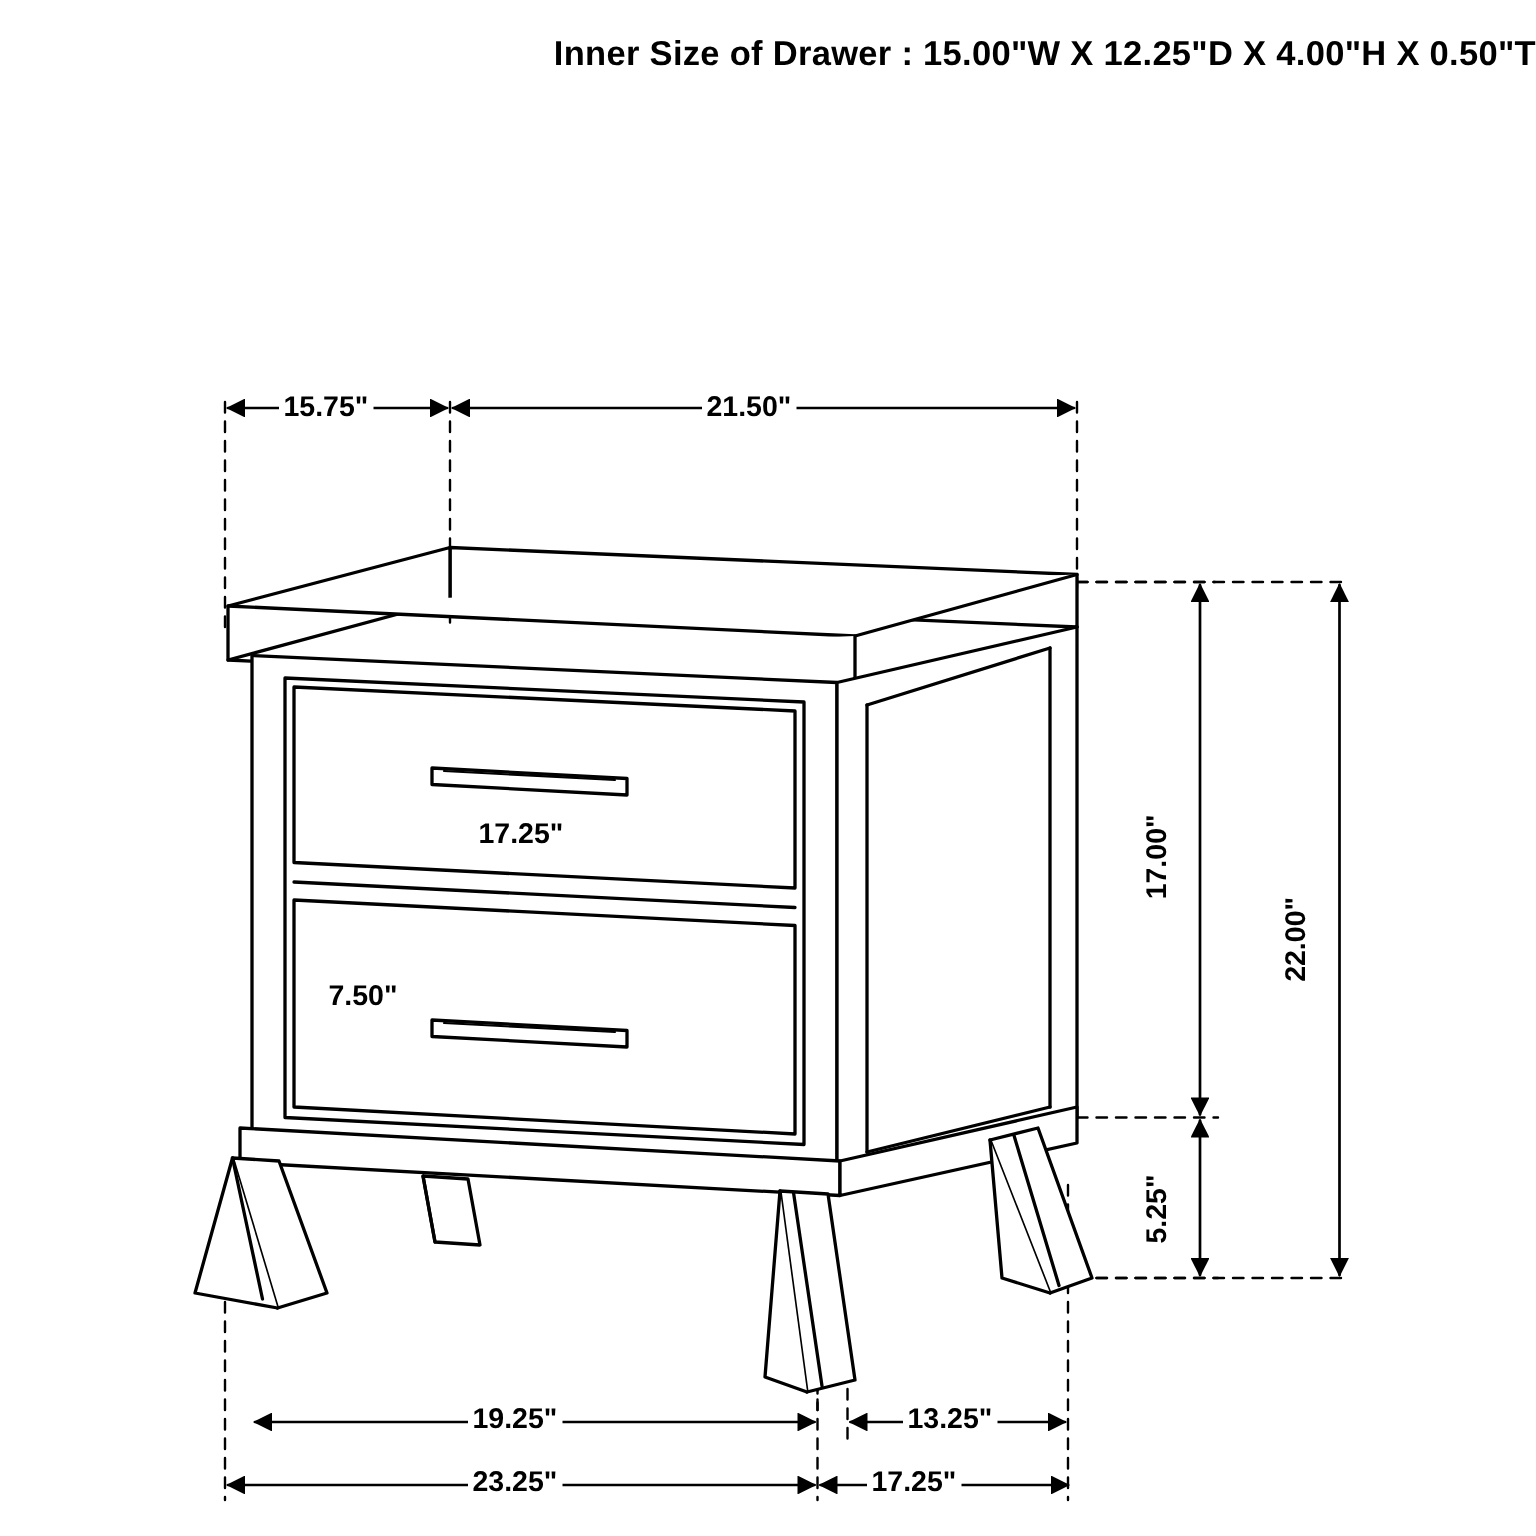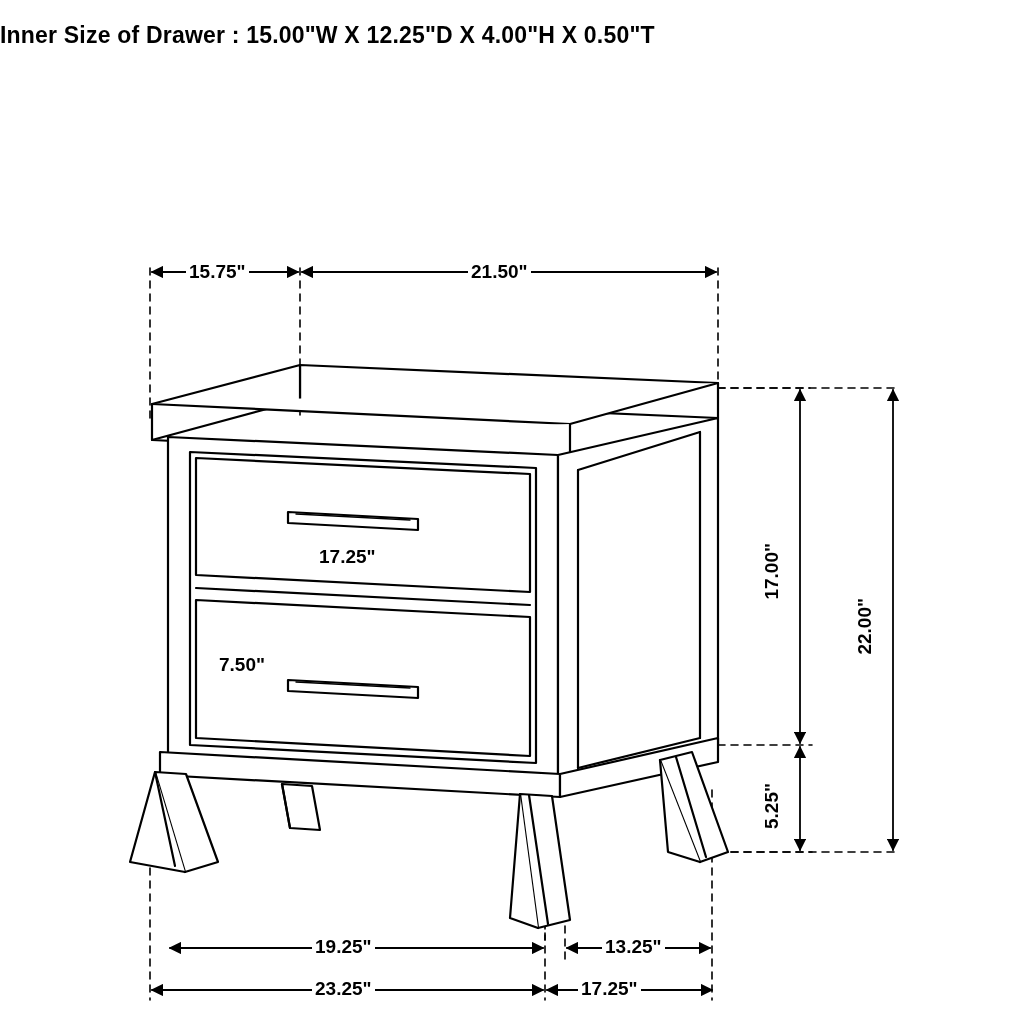--- a/index.html
+++ b/index.html
@@ -19,21 +19,21 @@
     position: absolute;
     left: 0; top: 0;
     width: 1024px;
     height: 1024px;
   }
   .title {
     position: absolute;
     left: 0;
     top: 22px;
     width: 1024px;
-    text-align: left;
+    text-align: right;
     font-size: 23px;
     font-weight: bold;
     letter-spacing: 0.2px;
     white-space: nowrap;
   }
   svg.drawing {
     position: absolute;
     left: 0;
     top: 0;
     width: 1024px;

